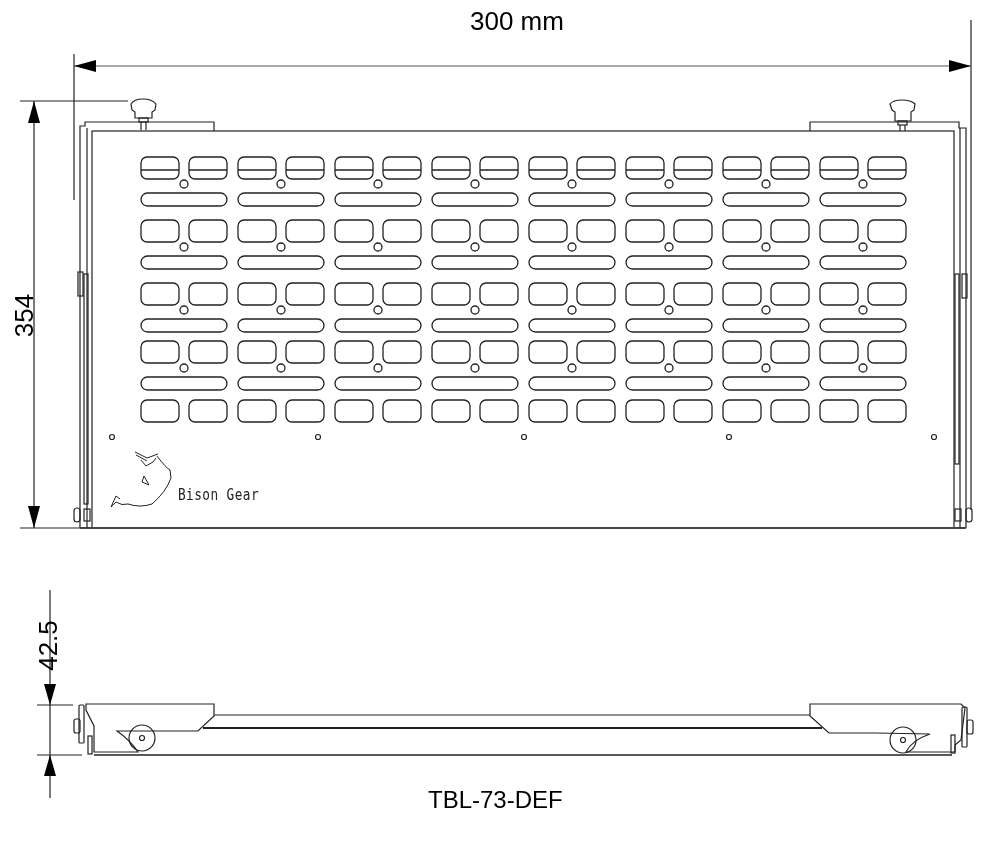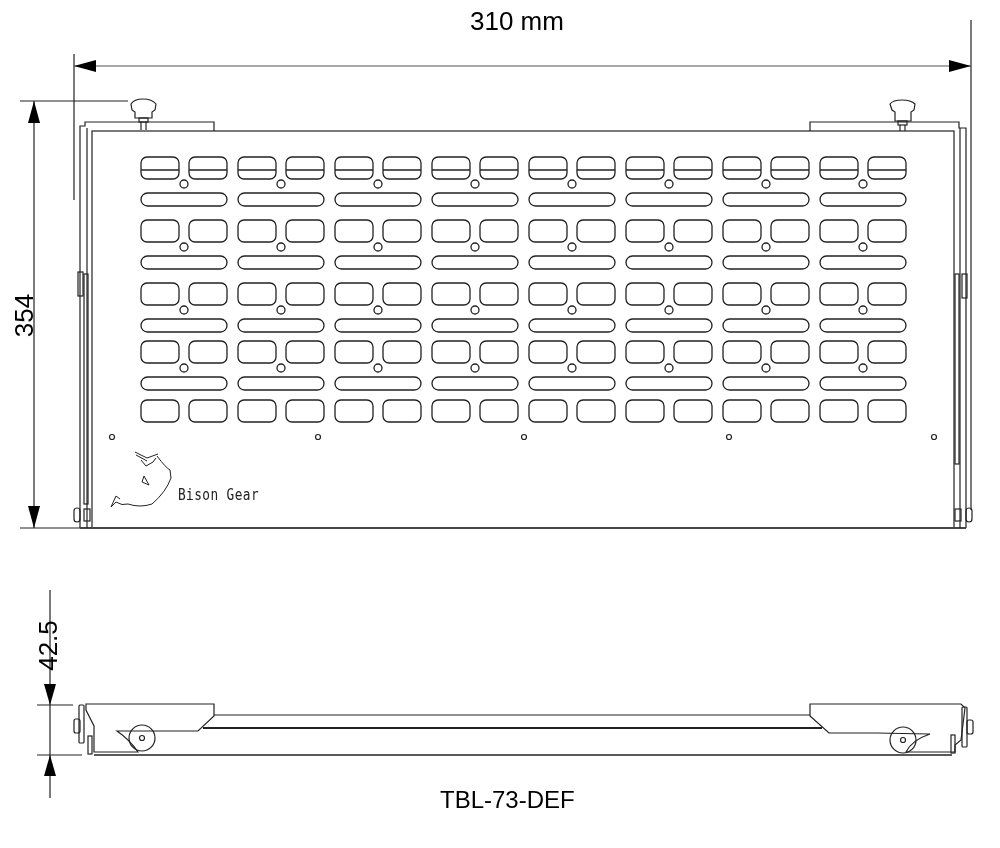--- a/index.html
+++ b/index.html
@@ -2,21 +2,21 @@
 <html><head>
 <meta charset="utf-8">
 <style>
   html, body { margin: 0; padding: 0; background: #ffffff; }
   body { width: 1000px; height: 848px; overflow: hidden; position: relative; font-family: "Liberation Sans", sans-serif; }
   #drawing { position: absolute; left: 0; top: 0; width: 1000px; height: 848px; }
   .label { position: absolute; color: #000; font-family: "Liberation Sans", sans-serif; white-space: nowrap; }
   #dim-width { left: 470px; top: 6px; font-size: 26px; }
   #dim-height { left: -6px; top: 300px; font-size: 26px; transform: rotate(-90deg); transform-origin: center; width: 60px; text-align: center; }
   #dim-thickness { left: 18px; top: 630px; font-size: 26px; transform: rotate(-90deg); transform-origin: center; width: 60px; text-align: center; }
-  #part-number { left: 428px; top: 786px; font-size: 24px; margin-left: 12px; }
+  #part-number { left: 428px; top: 786px; font-size: 24px; }
   #brand-text { left: 178px; top: 486px; font-size: 15px; font-family: "DejaVu Sans Mono", monospace; letter-spacing: 0.5px; color: #222; transform: scaleX(0.85); transform-origin: left; }
 </style>
 </head>
 <body>
 
 <svg id="drawing" viewBox="0 0 1000 848" xmlns="http://www.w3.org/2000/svg">
   <g fill="none" stroke="#222" stroke-width="1.2">
 
     <g>
       <line x1="74" y1="54" x2="74" y2="200"></line>
@@ -274,17 +274,17 @@
       <path d="M810,704 L961,704 L965,708 L961,740 L955,745 L955,752 L906,752 Q912,740 930,734 L876,733 L829,733 L810,716 Z"></path>
       <rect x="962" y="707" width="5" height="40" rx="1"></rect>
       <rect x="967" y="720" width="6" height="14" rx="2"></rect>
       <rect x="951" y="735" width="4" height="18"></rect>
       <circle cx="903" cy="740" r="13"></circle>
       <circle cx="903" cy="740" r="2.5"></circle>
     </g>
   </g>
 </svg>
 
-<div class="label" id="dim-width">310 mm</div>
+<div class="label" id="dim-width">300 mm</div>
 <div class="label" id="dim-height">354</div>
 <div class="label" id="dim-thickness">42.5</div>
 <div class="label" id="brand-text">Bison Gear</div>
 <div class="label" id="part-number">TBL-73-DEF</div>
 
 </body></html>

